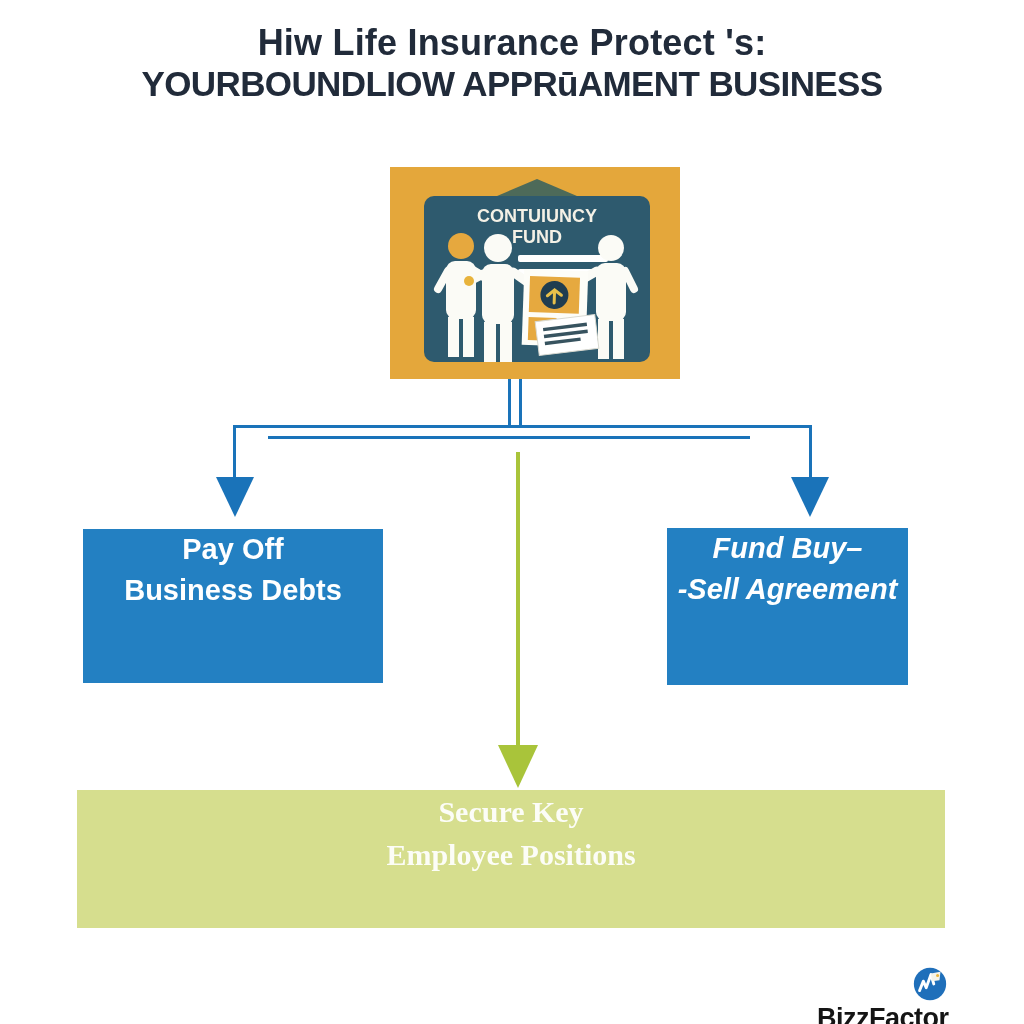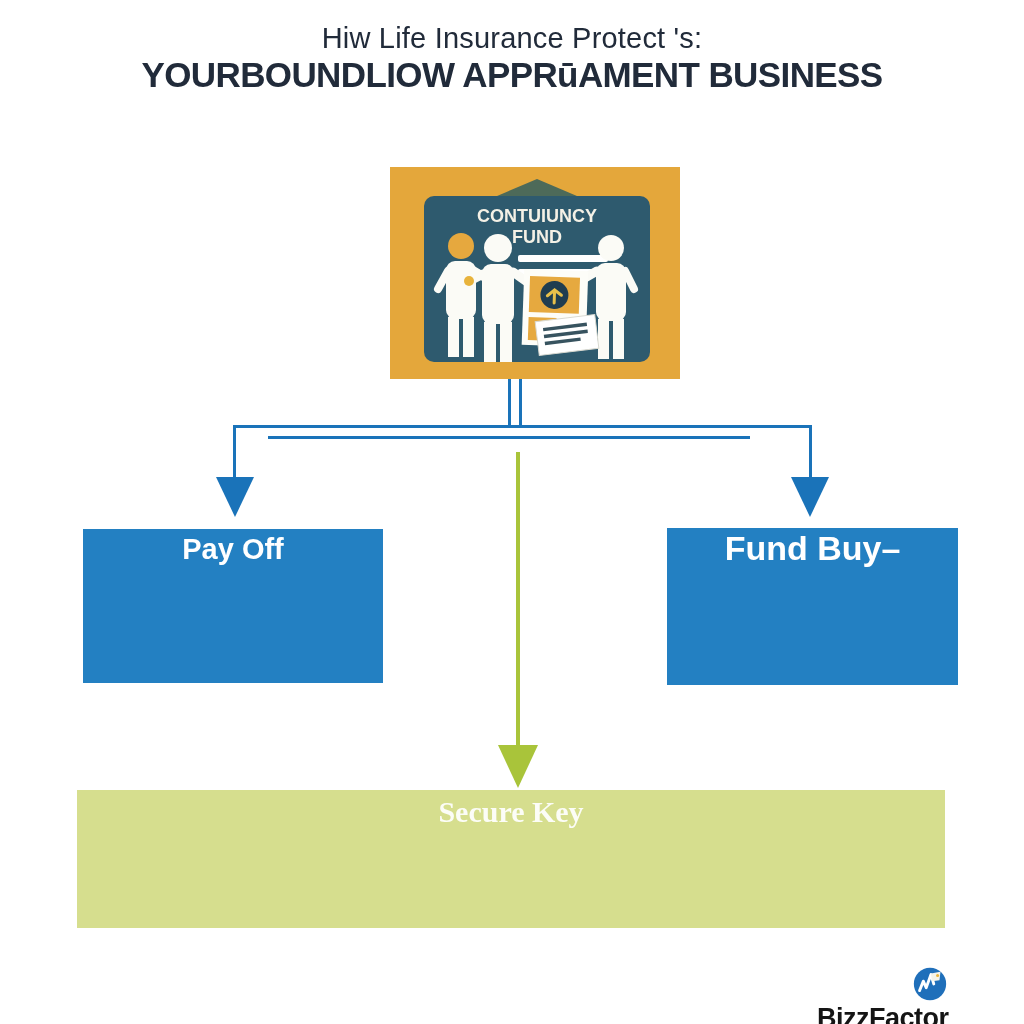--- a/index.html
+++ b/index.html
@@ -2,21 +2,21 @@
 <html><head>
 <meta charset="utf-8">
 <style>
   html,body{margin:0;padding:0;background:#ffffff;}
   body{width:1024px;height:1024px;position:relative;overflow:hidden;
        font-family:"Liberation Sans",sans-serif;}
   .canvas{position:absolute;inset:0;background:#ffffff;}
 
   
   .title{position:absolute;top:22px;left:0;width:1024px;text-align:center;color:#212b3a;}
-  .title-line1{font-size:29px;font-weight:400;letter-spacing:0.2px;}
+  .title-line1{font-size:36px;font-weight:700;letter-spacing:0.2px;}
   .title-line2{font-size:35px;font-weight:800;letter-spacing:-0.6px;}
 
   
   .hero{position:absolute;left:370px;top:167px;width:330px;height:212px;}
   .hero svg{display:block;width:100%;height:100%;}
 
   
   .line{position:absolute;background:#1a73b9;}
   .v1{left:508px;top:379px;width:3px;height:49px;}
   .v2{left:519px;top:379px;width:3px;height:49px;}
@@ -32,22 +32,22 @@
   .green-line{position:absolute;left:516px;top:452px;width:4px;height:296px;background:#a9c43a;}
   .arrow-green{position:absolute;left:498px;top:745px;width:0;height:0;
     border-left:20px solid transparent;border-right:20px solid transparent;
     border-top:43px solid #a9c43a;}
 
   
   .box{position:absolute;display:flex;flex-direction:column;justify-content:flex-start;
        align-items:center;text-align:center;color:#ffffff;font-weight:700;}
   .box-left{left:83px;top:529px;width:300px;height:154px;background:#2380c2;
             font-size:29px;line-height:41px;}
-  .box-right{left:667px;top:528px;width:291px;height:157px;background:#2380c2;
-             font-size:34px;line-height:41px;}
+  .box-right{left:667px;top:528px;width:241px;height:157px;background:#2380c2;
+             font-size:29px;line-height:41px;font-style:italic;}
   .box-bottom{left:77px;top:790px;width:868px;height:138px;background:#d6de8e;
               font-size:30px;line-height:43px;color:rgba(255,255,255,0.93);font-family:Liberation Serif, serif;}
 
   
   .footer{position:absolute;left:817px;top:965px;display:flex;align-items:flex-end;flex-direction:column;}
   .logo-badge{width:38px;height:38px;}
   .brand-text{font-size:27px;font-weight:800;color:#151515;letter-spacing:-0.5px;}
 </style>
 </head>
 <body>
@@ -126,28 +126,31 @@
   <div class="line dropL"></div>
   <div class="line dropR"></div>
   <div class="arrow-blue arrowL"></div>
   <div class="arrow-blue arrowR"></div>
 
   <div class="green-line"></div>
   <div class="arrow-green"></div>
 
   <div class="box box-left">
     <div>Pay Off</div>
+    <div>Business Debts</div>
   </div>
 
   <div class="box box-right">
     <div>Fund Buy–</div>
+    <div>-Sell Agreement</div>
   </div>
 
   <div class="box box-bottom">
     <div>Secure Key</div>
+    <div>Employee Positions</div>
   </div>
 
   <div class="footer">
     <svg class="logo-badge" viewBox="0 0 40 40">
       <circle cx="20" cy="20" r="17" fill="#1f6fba"></circle>
       <polyline points="9,27 13,17 16,24 21,10 24,20" stroke="#ffffff" stroke-width="3" fill="none" stroke-linejoin="round" stroke-linecap="round"></polyline>
       <polygon points="21,9 31,7 30,16 22,17" fill="#f4f3ea"></polygon>
       <circle cx="28" cy="11" r="1.6" fill="#e8b33c"></circle>
     </svg>
     <span class="brand-text">BizzFactor</span>

